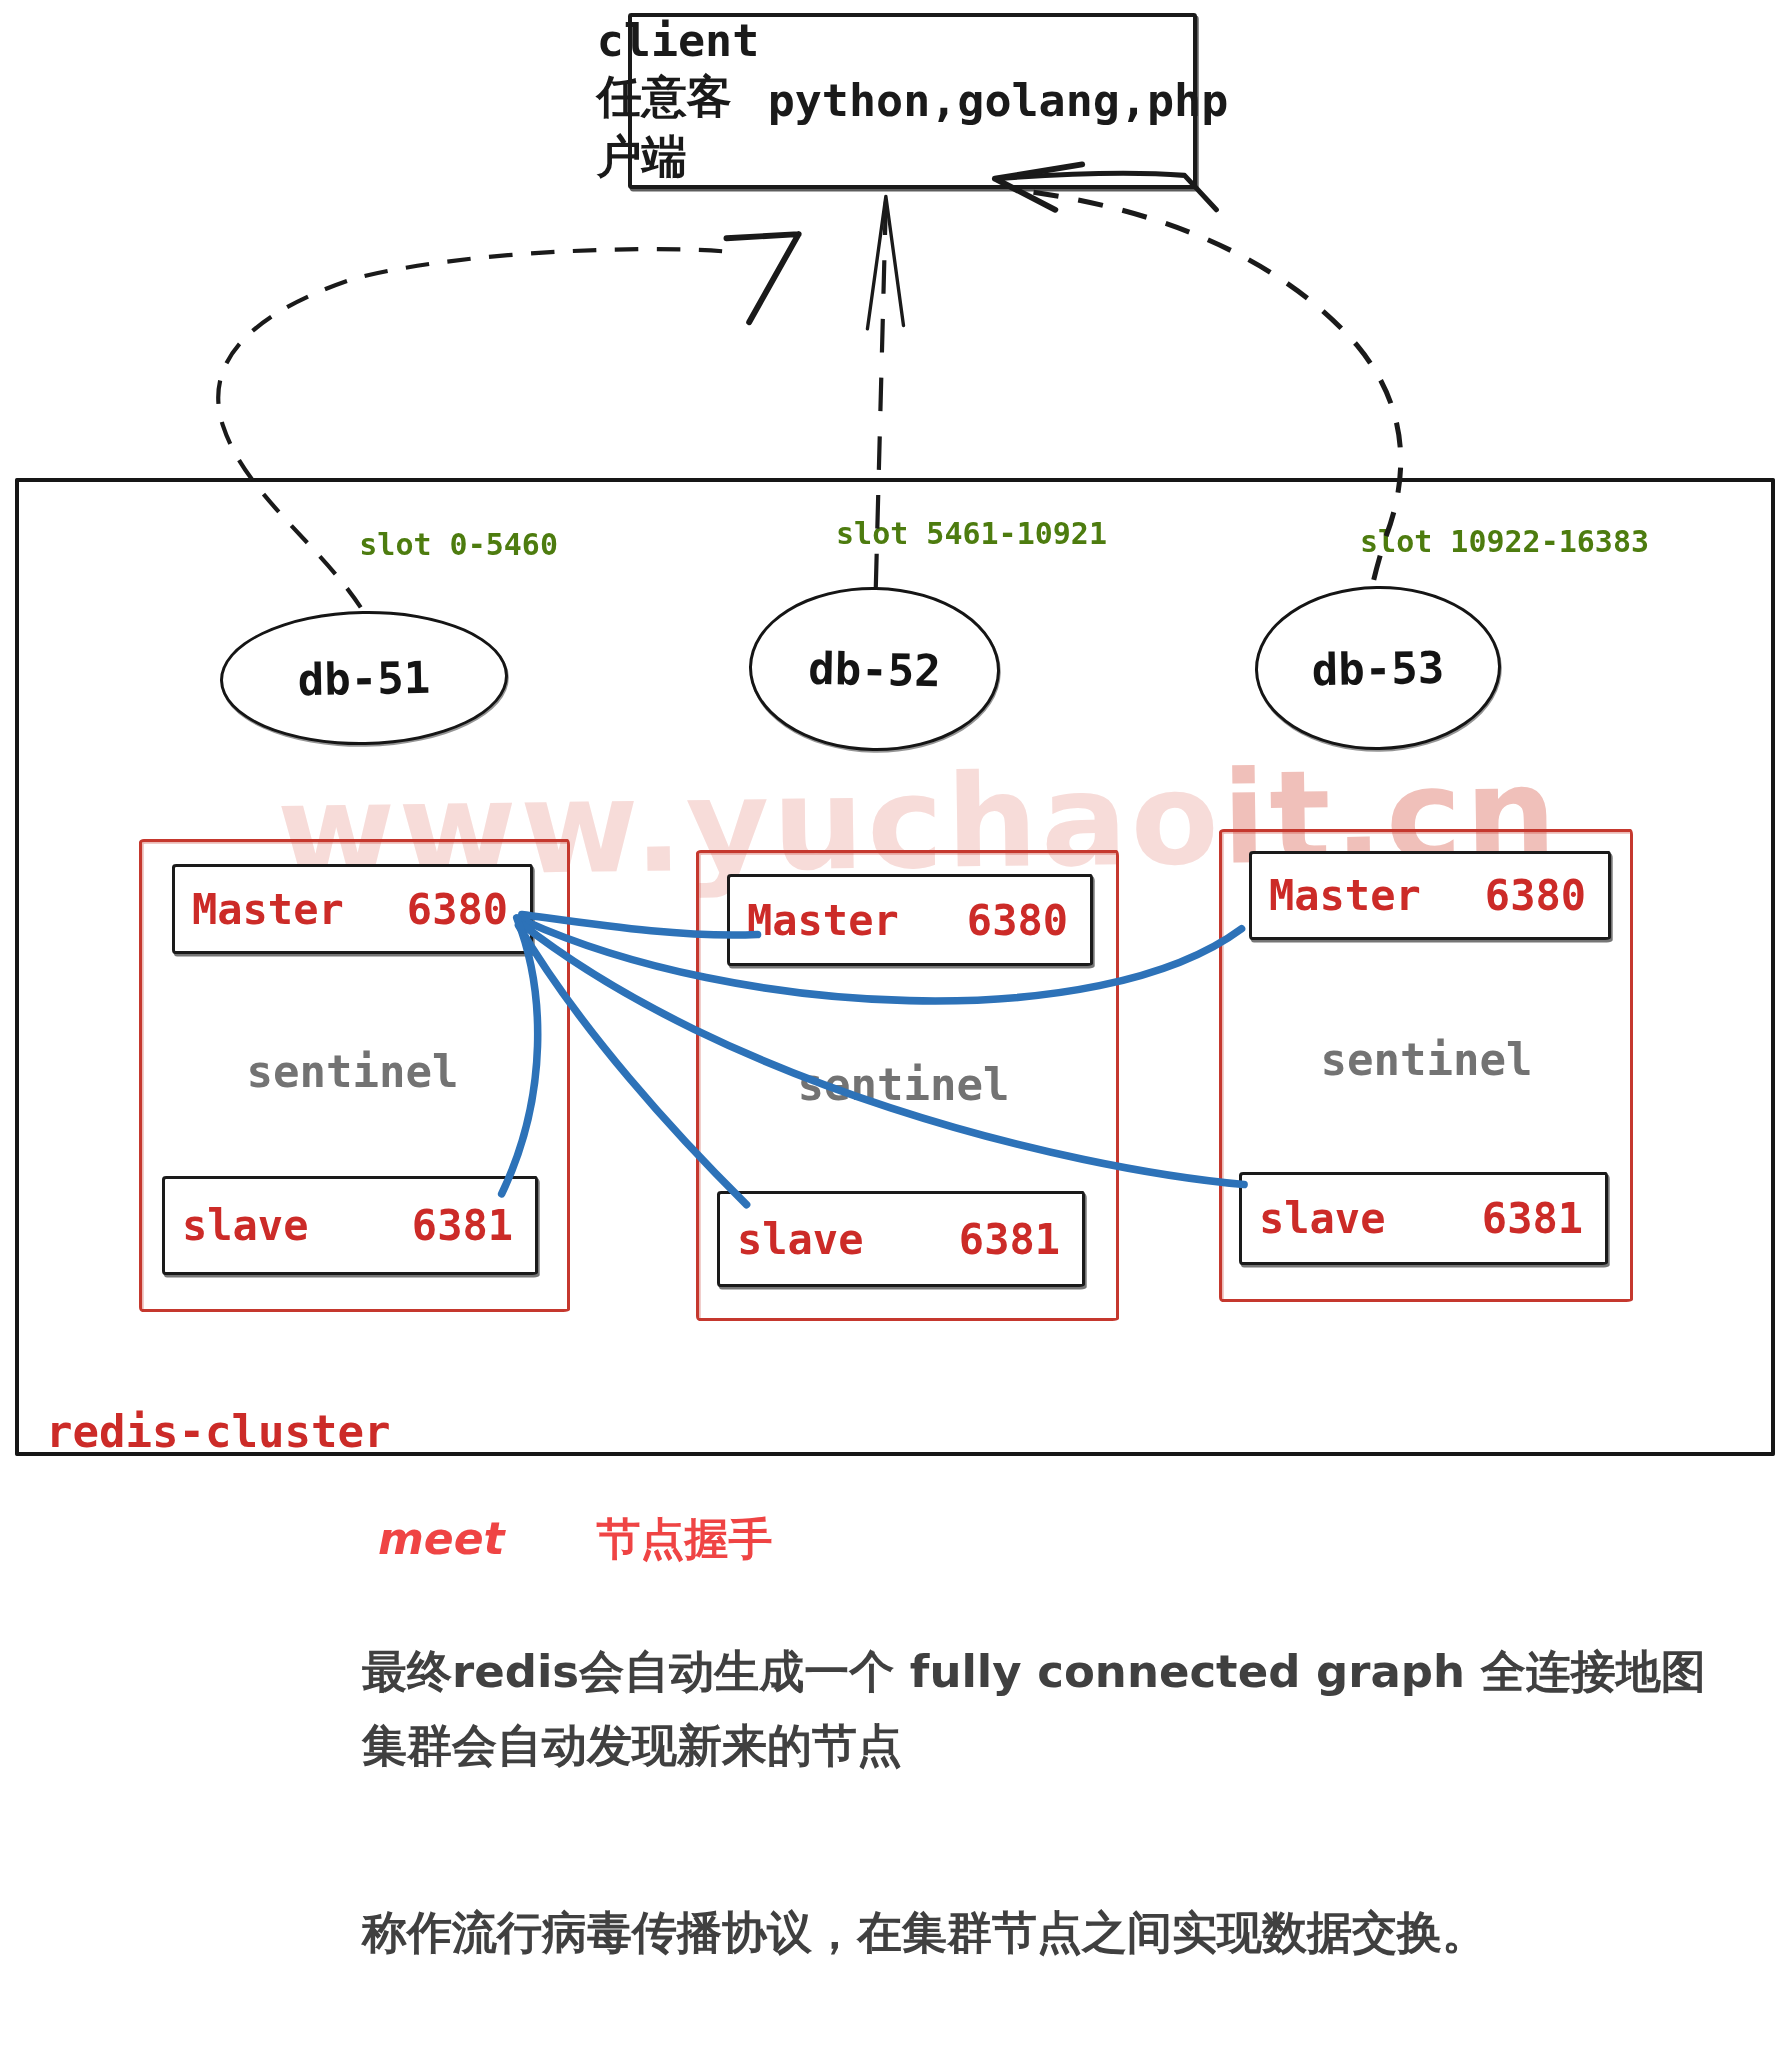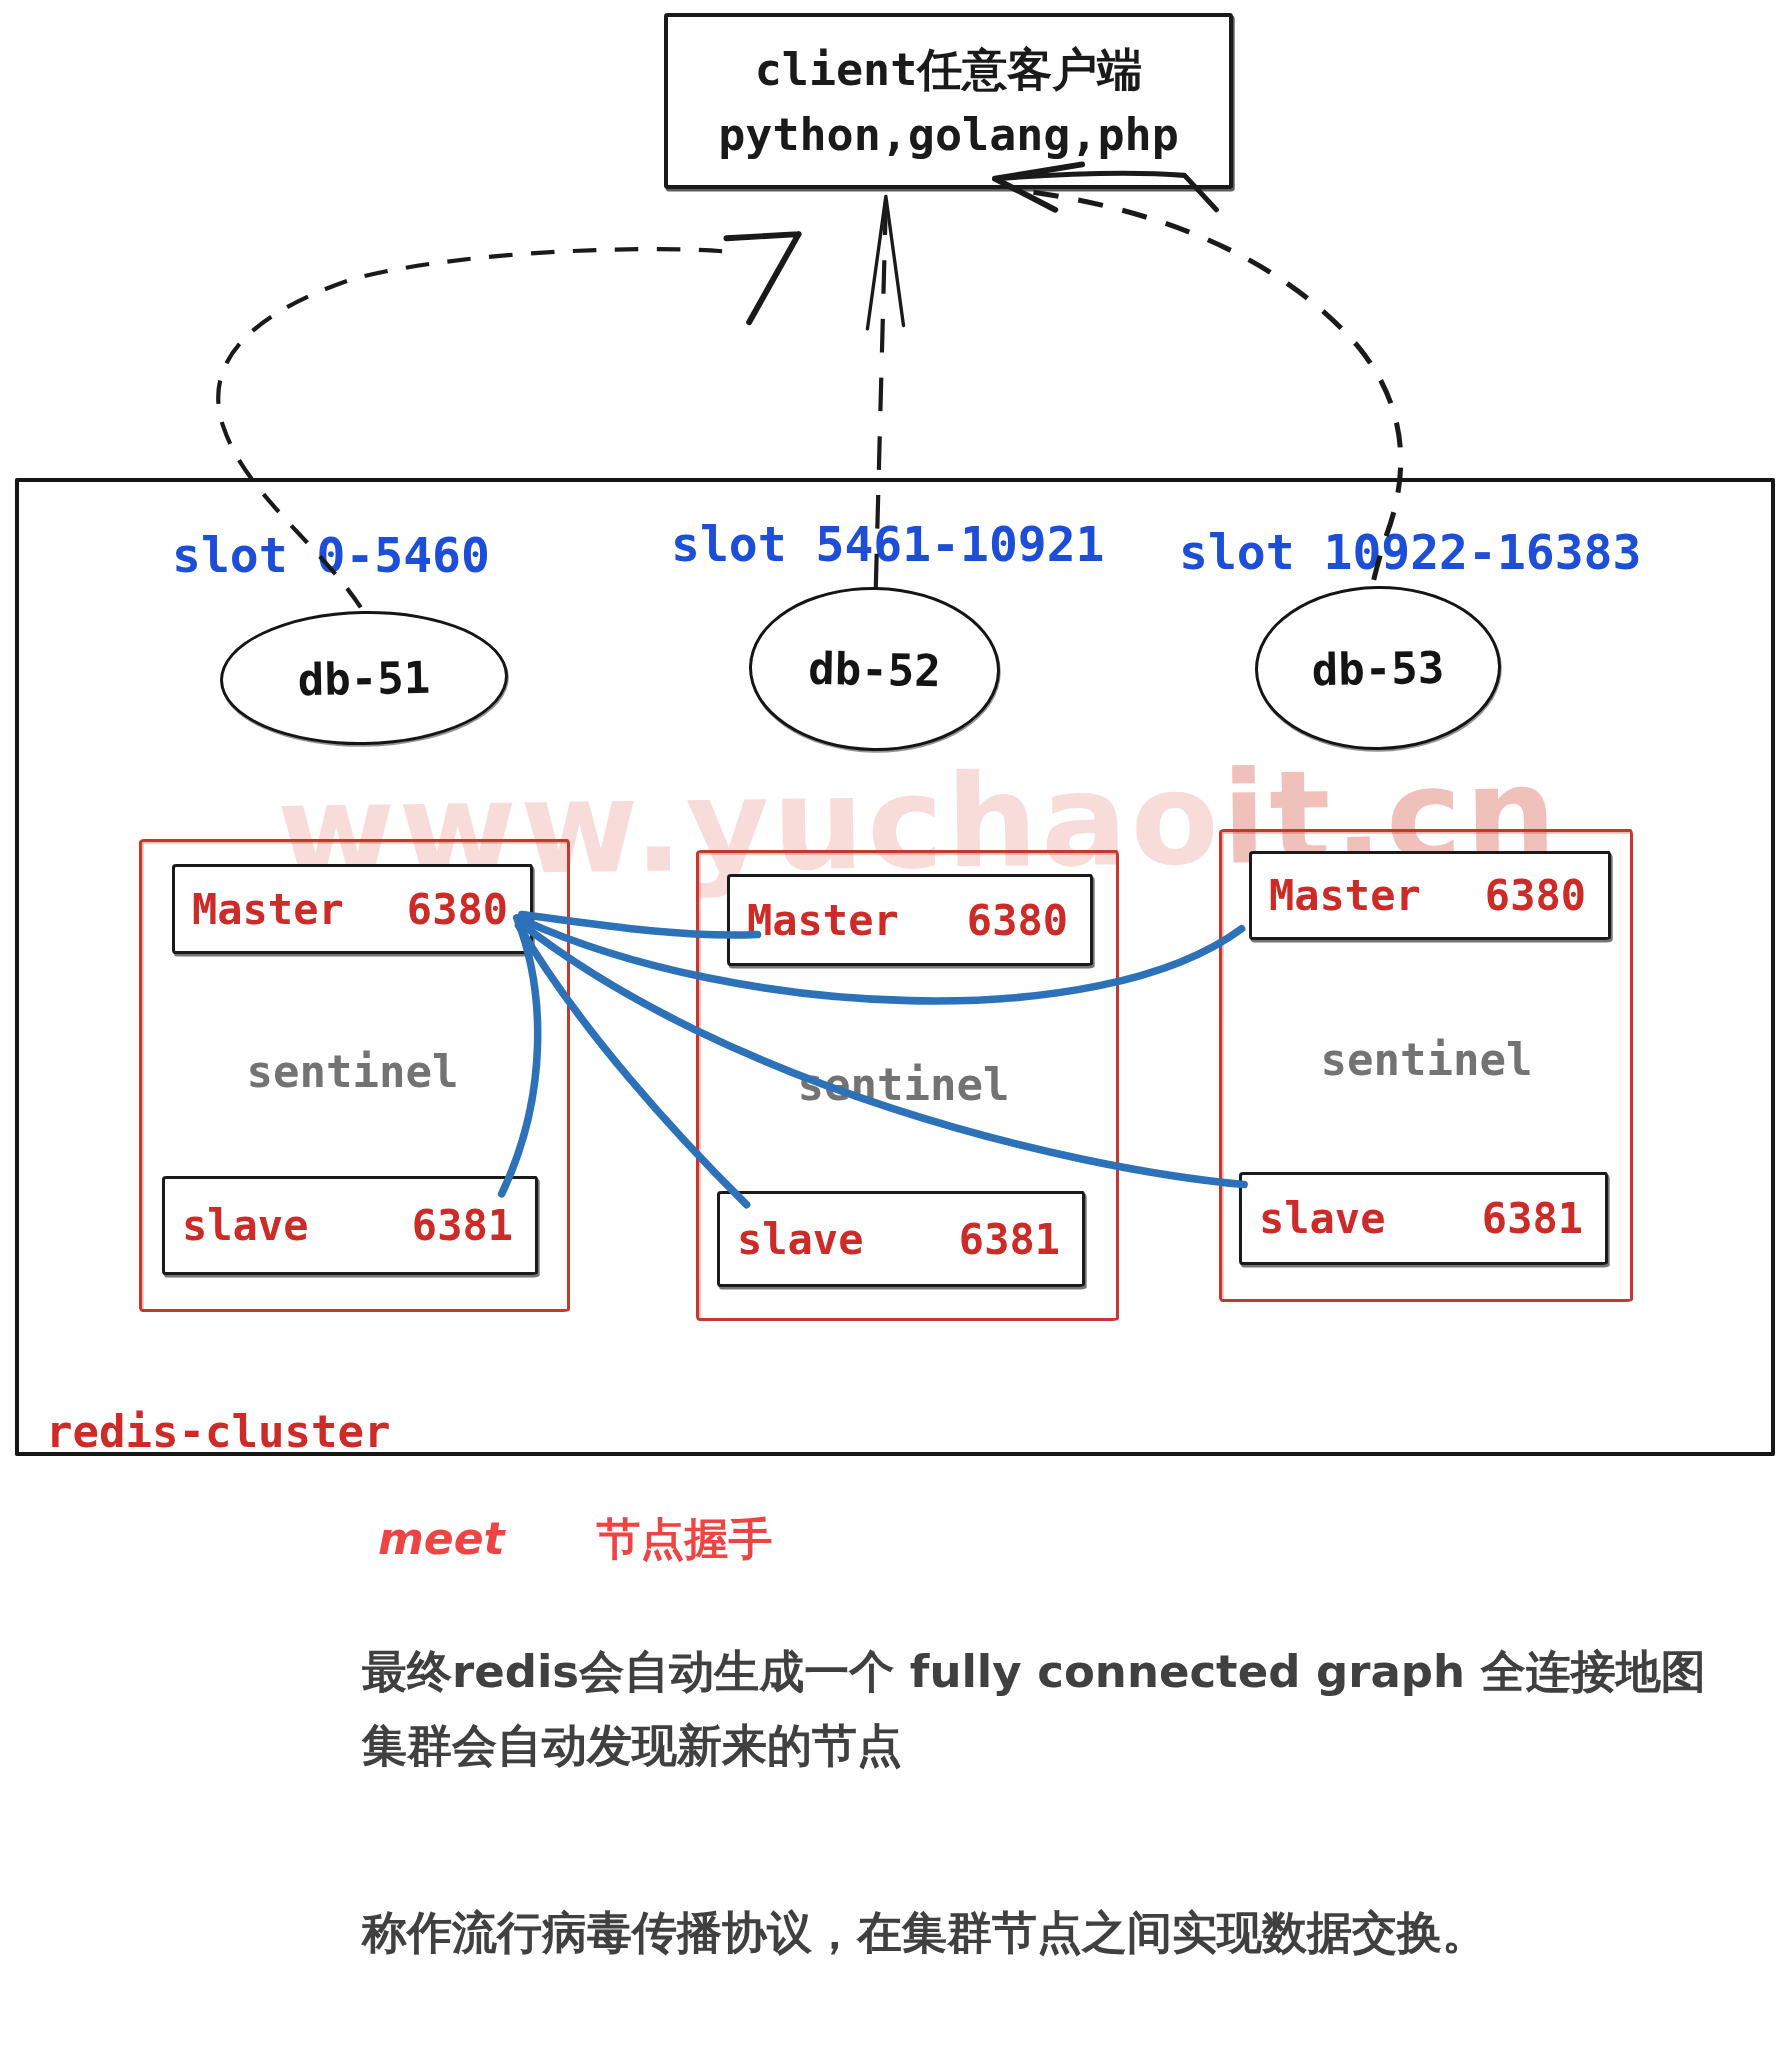--- a/index.html
+++ b/index.html
@@ -15,29 +15,29 @@
   }
   .nodebox{
     position:absolute;border:3.4px solid #1a1a1a;background:#ffffff;
     border-radius:4.2px 2.5px 5.9px 3.4px / 3.4px 5px 2.5px 4.2px;
     box-shadow:1.7px 2.5px 0 0 rgba(26,26,26,0.6);
     display:flex;align-items:center;justify-content:space-between;
     padding:0 22px 0 17px;box-sizing:border-box;
     font-weight:bold;font-size:42px;color:#cc2b28;z-index:3;
   }
   .client-box{
-    position:absolute;left:664px;top:12.6px;width:561px;height:168px;
+    position:absolute;left:628px;top:12.6px;width:561px;height:168px;
     border:4.2px solid #1a1a1a;background:#fff;border-radius:3.4px;
     box-shadow:1.7px 2.5px 0 0 rgba(26,26,26,0.7);
-    display:flex;flex-direction:column;align-items:center;justify-content:center;
+    display:flex;flex-direction:row;align-items:center;justify-content:center;
     gap:8.4px;font-weight:bold;font-size:45px;z-index:4;
   }
   .slot-label{
-    position:absolute;font-weight:bold;font-size:48px;text-align:left;
-    color:#1d4ed8;z-index:4;white-space:nowrap;
+    position:absolute;font-weight:bold;font-size:30px;text-align:right;
+    color:#4d7c0f;z-index:4;white-space:nowrap;
   }
   .ellipse{
     position:absolute;border:3.4px solid #151515;border-radius:50%;
     display:flex;align-items:center;justify-content:center;
     font-weight:bold;font-size:44px;color:#141414;background:#fff;z-index:2;
     box-shadow:0.8px 1.7px 0 0 rgba(21,21,21,0.45);
   }
   .outer-box{
     position:absolute;left:15px;top:478px;width:1752px;height:970px;
     border:4.2px solid #161616;border-radius:1.7px;z-index:1;background:transparent;

